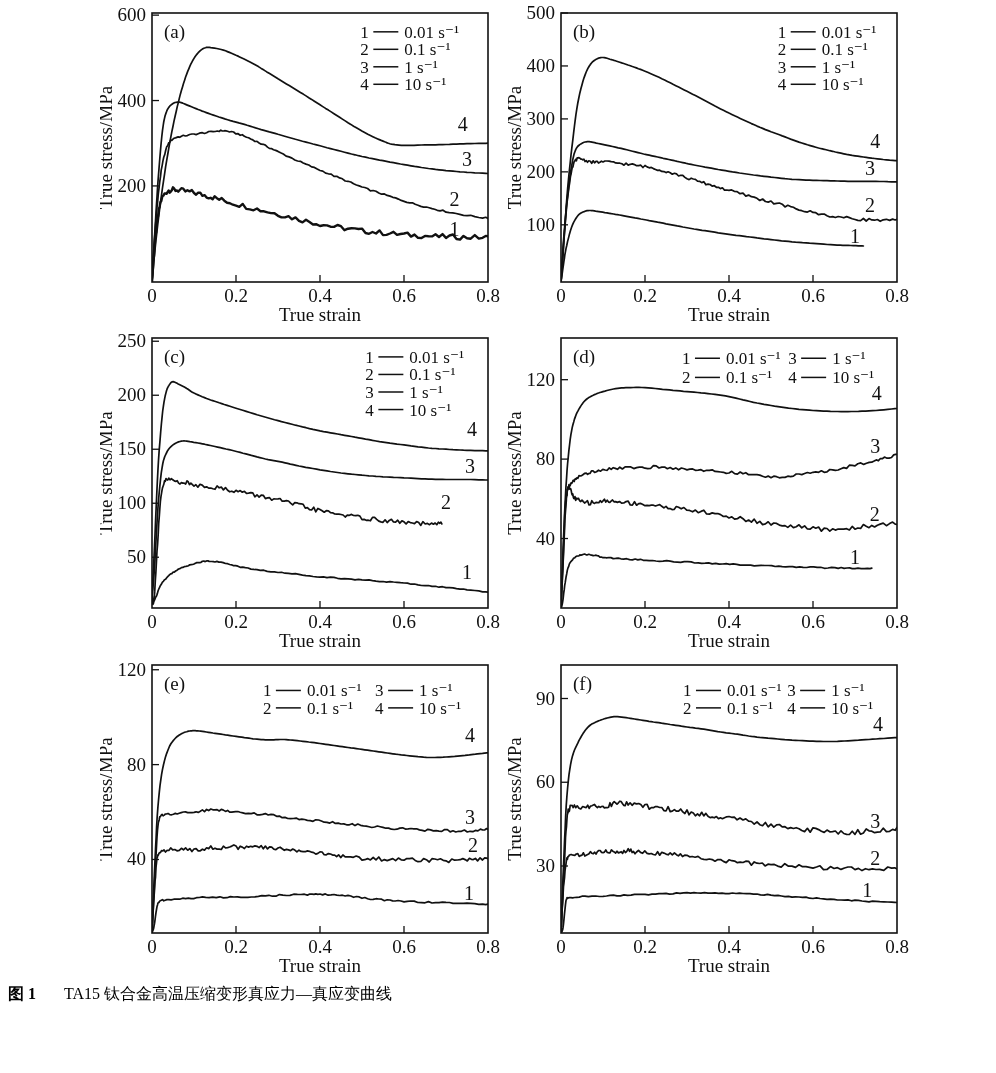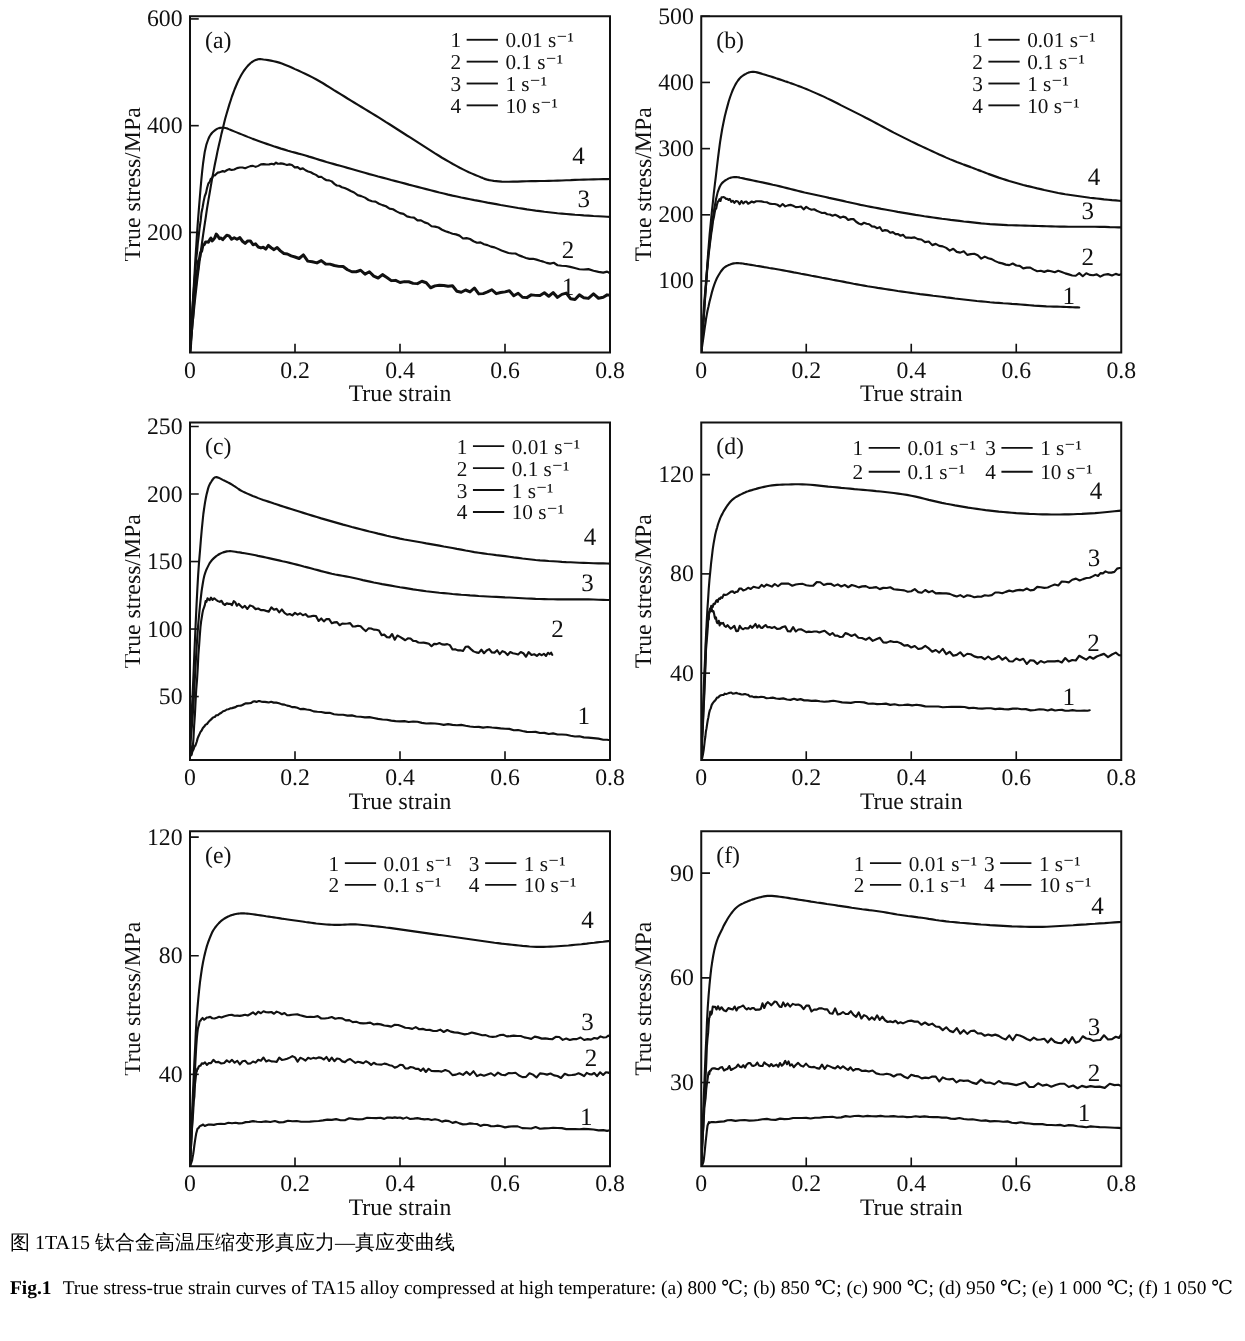--- a/index.html
+++ b/index.html
@@ -2,21 +2,21 @@
 <html><head>
 <meta charset="utf-8">
 <style>
   html,body{margin:0;padding:0;background:#ffffff;}
   .page{position:relative;width:996px;height:1073px;background:#ffffff;overflow:hidden;
         font-family:"Liberation Serif","DejaVu Serif","DejaVu Sans",serif;color:#111;}
   #figure{position:absolute;left:0;top:0;width:996px;height:980px;}
   #figure svg{position:absolute;}
   .caption{position:absolute;left:8px;top:984px;width:982px;color:#000;}
   .cap-zh{margin:0 0 11px 0;font-size:16px;}
-  .cap-zh b{font-weight:normal;margin-right:0;}
+  .cap-zh b{font-weight:bold;margin-right:28px;}
   .cap-en{margin:0;font-size:15.5px;line-height:1.95;}
   .cap-en b{font-weight:bold;margin-right:9px;}
 </style>
 </head>
 <body>
 
 <div class="page">
   <div id="figure">
       <svg width="400" height="325" viewBox="0 0 400 325" style="left: 100px; top: 0px;">
         <defs>
@@ -292,15 +292,14 @@
         <path d="M61.0,283.0L61.2,278.4L61.5,272.6L61.9,264.5L62.3,257.0L62.7,251.5L63.1,243.8L63.5,236.1L64.0,232.1L64.5,228.2L65.0,221.0L65.5,217.1L66.0,213.8L66.5,210.0L66.9,207.8L67.4,209.4L67.9,206.6L68.5,206.6L69.4,205.0L70.5,204.7L71.8,204.7L73.3,205.2L74.8,205.3L76.3,204.0L77.8,203.7L79.2,206.4L80.6,205.6L82.0,205.1L83.4,202.8L84.8,206.0L86.2,205.2L87.6,204.5L89.0,203.7L90.4,201.6L91.8,203.3L93.2,203.8L94.6,202.2L96.0,204.1L97.4,201.6L98.8,200.5L100.2,200.5L101.6,202.5L103.0,202.7L104.4,202.1L105.8,200.0L107.2,202.4L108.6,202.8L110.0,202.8L111.4,199.9L112.8,201.2L114.2,201.9L115.6,203.1L117.0,201.2L118.4,202.9L119.8,202.4L121.2,201.7L122.6,203.4L124.0,200.4L125.4,202.6L126.8,201.3L128.2,198.7L129.6,201.4L130.8,199.1L132.1,202.5L133.5,201.5L135.0,203.8L136.6,202.0L138.5,200.3L140.5,202.4L142.6,203.3L144.8,200.9L147.1,203.3L149.2,203.8L151.3,203.5L153.4,204.5L155.5,204.9L157.6,201.7L159.7,205.2L161.8,202.3L163.9,203.1L166.0,204.1L168.1,204.8L170.2,202.9L172.3,204.8L174.4,203.0L176.5,204.7L178.4,205.9L180.4,203.9L182.5,206.5L184.7,205.2L187.0,205.3L189.6,206.8L192.3,206.5L195.1,207.2L198.0,206.4L201.0,208.7L203.8,209.4L206.6,209.6L209.4,209.0L212.2,209.6L215.0,211.2L217.8,209.6L220.6,209.5L223.4,211.4L226.2,212.6L229.0,209.8L231.8,210.7L234.6,211.1L237.4,212.7L240.2,212.1L243.0,212.5L245.8,211.2L248.6,211.3L251.4,215.2L254.2,211.9L257.0,213.2L259.6,213.5L262.3,213.0L265.1,215.9L268.0,214.2L271.0,214.7L274.3,214.4L277.7,216.1L281.2,217.1L284.8,213.7L288.5,216.2L292.0,216.1L295.5,217.4L299.0,214.8L302.5,216.7L306.0,216.7L309.5,217.3L313.0,218.1L316.5,217.0L320.0,215.8L323.5,219.6L327.0,219.5L330.5,216.6L334.0,218.5L337.5,217.7L341.0,219.4L344.5,218.0L348.0,217.0L351.5,217.0L355.0,219.6L358.5,218.4L362.0,220.6L365.5,218.7L369.0,219.7L372.5,218.9L376.0,219.5L379.7,219.3L383.8,220.3L387.8,217.0L391.6,218.1L394.7,217.8L397.0,218.9" fill="none" stroke="#111111" stroke-width="1.7" stroke-linejoin="round" stroke-linecap="round" clip-path="url(#clip-f)"></path>
         <text x="375.15999999999997" y="215.02083333333334" fill="#111111" font-size="20" text-anchor="middle" font-family="&quot;Liberation Serif&quot;,&quot;DejaVu Serif&quot;,&quot;DejaVu Sans&quot;,serif">2</text>
         <path d="M61.0,283.0L61.3,277.6L61.6,270.0L62.1,258.9L62.6,251.2L63.0,240.9L63.5,229.0L64.0,220.1L64.5,211.2L65.0,200.6L65.5,187.4L66.0,180.8L66.5,176.3L66.9,169.7L67.3,164.5L67.7,163.7L68.2,159.2L68.7,161.8L69.4,160.9L70.2,155.3L71.1,155.5L72.1,155.4L73.2,157.6L74.4,155.0L75.7,157.7L77.2,155.8L79.0,158.2L80.8,159.0L82.7,156.5L84.5,157.1L86.2,157.6L87.7,155.2L89.2,158.4L90.5,156.1L91.9,155.7L93.2,155.1L94.6,154.4L96.0,156.4L97.4,157.6L98.8,156.4L100.2,157.4L101.6,156.5L103.0,156.4L104.4,157.9L105.8,157.7L107.2,157.7L108.6,157.2L110.0,152.7L111.4,156.4L112.8,153.2L114.2,151.7L115.6,152.8L117.0,154.2L118.4,152.8L119.8,151.2L121.2,151.6L122.4,153.5L123.7,155.3L125.1,155.6L126.6,151.9L128.2,155.0L130.1,152.8L132.1,155.3L134.2,153.1L136.4,153.9L138.7,153.6L140.8,154.6L142.9,157.3L145.0,154.5L147.1,154.4L149.2,159.2L151.3,157.6L153.4,157.7L155.5,156.6L157.6,156.7L159.7,157.5L161.8,157.5L163.9,160.6L166.0,161.0L168.1,156.7L170.2,161.6L172.3,161.1L174.4,159.6L176.5,161.2L178.6,161.1L180.7,159.0L182.8,161.9L184.9,163.5L187.0,159.9L189.1,164.8L191.2,162.1L193.3,163.1L195.4,165.8L197.5,163.9L199.6,165.8L201.7,162.3L203.8,165.9L205.9,163.4L208.0,166.2L210.1,167.6L212.2,167.1L214.3,167.8L216.4,166.6L218.5,168.7L220.4,167.8L222.4,168.7L224.5,167.7L226.7,166.8L229.0,166.5L231.6,167.3L234.3,167.2L237.1,169.8L240.0,168.0L243.0,170.0L245.8,168.9L248.6,171.2L251.4,171.5L254.2,174.1L257.0,171.8L259.8,174.7L262.6,175.7L265.4,172.5L268.2,176.9L271.0,174.2L273.8,177.1L276.6,174.8L279.4,174.5L282.2,176.8L285.0,176.7L287.8,178.6L290.6,177.6L293.4,178.5L296.2,177.7L299.0,178.7L301.8,180.5L304.6,181.6L307.4,178.3L310.2,182.2L313.0,177.8L315.8,178.4L318.6,179.6L321.4,181.2L324.2,182.4L327.0,180.1L329.8,181.8L332.6,181.6L335.4,181.0L338.2,184.0L341.0,180.8L343.8,183.5L346.6,184.4L349.4,184.5L352.2,181.2L355.0,184.4L357.8,179.7L360.6,184.2L363.4,183.0L366.2,179.0L369.0,180.8L371.8,181.2L374.6,182.7L377.4,182.2L380.2,182.0L383.2,178.2L386.4,181.6L389.6,181.3L392.6,179.4L395.2,180.3L397.0,177.4" fill="none" stroke="#111111" stroke-width="1.7" stroke-linejoin="round" stroke-linecap="round" clip-path="url(#clip-f)"></path>
         <text x="375.15999999999997" y="177.89166666666668" fill="#111111" font-size="20" text-anchor="middle" font-family="&quot;Liberation Serif&quot;,&quot;DejaVu Serif&quot;,&quot;DejaVu Sans&quot;,serif">3</text>
         <path d="M61.0,283.0L61.3,275.7L61.6,265.7L62.0,253.9L62.5,241.0L63.0,228.1L63.5,216.0L64.0,204.1L64.5,191.7L65.1,179.2L65.6,167.1L66.2,155.9L66.9,146.2L67.6,138.0L68.3,130.9L69.0,124.7L69.8,119.3L70.6,114.4L71.5,109.9L72.5,105.9L73.5,102.7L74.5,100.0L75.6,97.6L76.7,95.4L77.8,93.2L78.8,90.9L79.9,88.9L81.0,87.0L82.0,85.2L83.0,83.6L84.1,82.0L85.1,80.6L86.1,79.3L87.1,78.1L88.1,77.0L89.2,76.0L90.4,75.0L91.7,74.1L93.0,73.4L94.5,72.7L95.9,72.0L97.4,71.4L98.8,70.8L100.2,70.3L101.6,69.7L103.0,69.3L104.4,68.8L105.8,68.4L107.2,68.0L108.6,67.7L109.8,67.4L111.1,67.1L112.5,66.9L114.0,66.7L115.6,66.6L117.5,66.7L119.5,66.9L121.6,67.1L123.8,67.4L126.1,67.7L128.2,68.0L130.3,68.3L132.4,68.7L134.5,69.0L136.6,69.3L138.7,69.7L140.8,70.0L142.9,70.3L144.8,70.6L146.8,70.9L148.9,71.3L151.1,71.6L153.4,72.0L156.0,72.3L158.7,72.7L161.5,73.2L164.4,73.6L167.4,74.0L170.2,74.5L173.0,74.9L175.8,75.3L178.6,75.7L181.4,76.2L184.2,76.6L187.0,77.0L189.8,77.4L192.6,77.7L195.4,78.1L198.2,78.4L201.0,78.8L203.8,79.2L206.6,79.6L209.4,80.1L212.2,80.6L215.0,81.1L217.8,81.6L220.6,82.0L223.4,82.4L226.2,82.8L229.0,83.1L231.8,83.5L234.6,83.9L237.4,84.2L240.2,84.6L243.0,85.1L245.8,85.5L248.6,86.0L251.4,86.4L254.2,86.7L257.0,87.1L259.6,87.4L262.3,87.6L265.1,87.9L268.0,88.2L271.0,88.4L274.3,88.7L277.7,89.0L281.2,89.3L284.8,89.6L288.5,89.8L292.0,90.1L295.5,90.3L299.0,90.5L302.5,90.7L306.0,90.9L309.5,91.1L313.0,91.2L316.5,91.3L320.0,91.4L323.5,91.5L327.0,91.5L330.5,91.5L334.0,91.5L337.5,91.4L341.0,91.2L344.5,91.0L348.0,90.8L351.5,90.6L355.0,90.4L358.5,90.2L362.0,89.9L365.5,89.7L369.0,89.5L372.5,89.2L376.0,89.0L379.7,88.7L383.8,88.5L387.8,88.2L391.6,87.9L394.7,87.7L397.0,87.6" fill="none" stroke="#111111" stroke-width="1.7" stroke-linejoin="round" stroke-linecap="round" clip-path="url(#clip-f)"></path>
         <text x="378.09999999999997" y="81.02083333333334" fill="#111111" font-size="20" text-anchor="middle" font-family="&quot;Liberation Serif&quot;,&quot;DejaVu Serif&quot;,&quot;DejaVu Sans&quot;,serif">4</text>
       </svg>
     </div>
   <div class="caption">
     <p class="cap-zh"><b>图 1</b><span>TA15 钛合金高温压缩变形真应力—真应变曲线</span></p>
-    <p class="cap-en"><b>Fig.1</b><span>True stress-true strain curves of TA15 alloy compressed at high temperature: (a) 800 ℃; (b) 850 ℃; (c) 900 ℃; (d) 950 ℃; (e) 1 000 ℃; (f) 1 050 ℃</span></p>
   </div>
 </div>
 
 </body></html>

